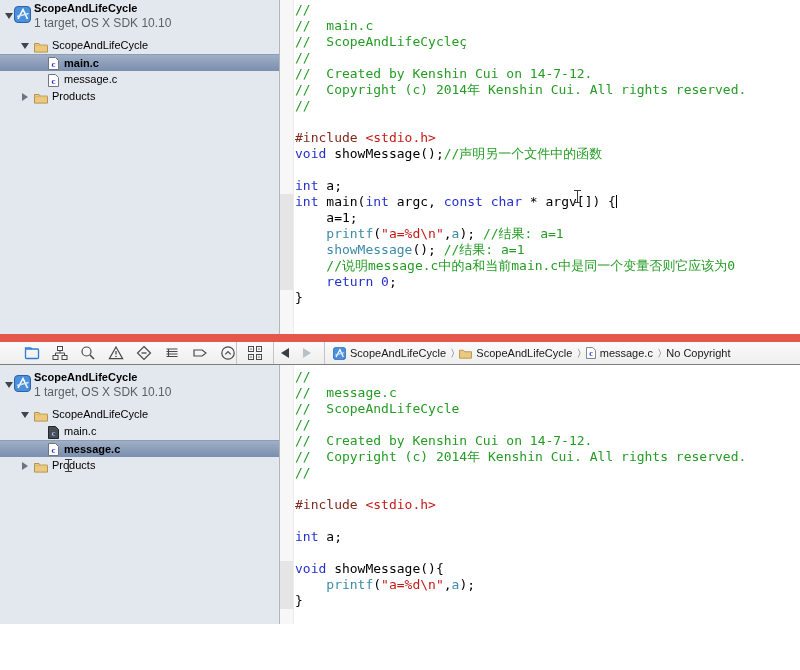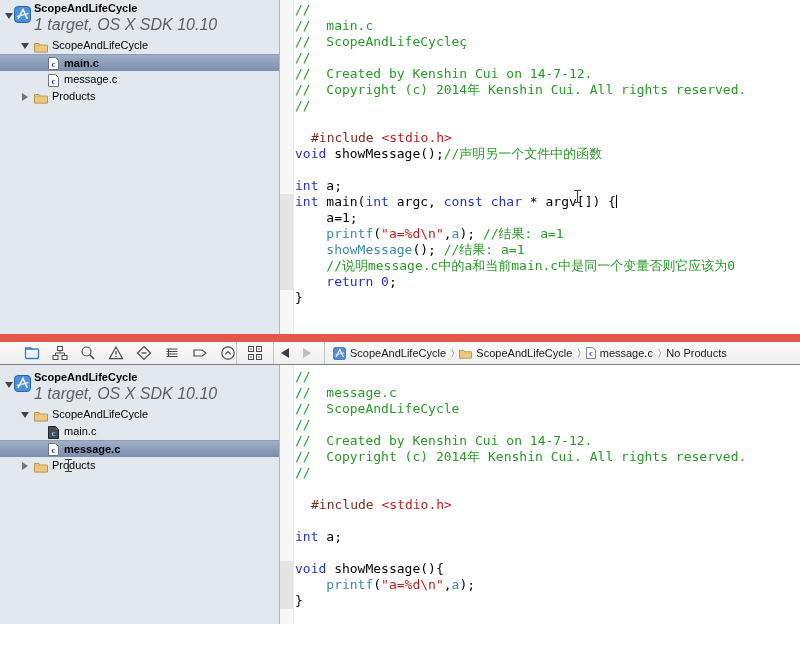--- a/index.html
+++ b/index.html
@@ -18,21 +18,21 @@
   
   .proj-row{position:relative;height:32px;padding-top:2px;cursor:default;}
   .nav-row{position:relative;height:17px;line-height:17px;font-size:11px;color:#000;
            white-space:nowrap;cursor:default;}
   .nav-row.selected{background:linear-gradient(180deg,var(--selection_top) 0%,#8a9cb8 55%,var(--selection_bottom) 100%);
                     border-top:1px solid #8d9db8;height:16px;line-height:16px;}
   .disc{position:absolute;width:0;height:0;}
   .disc.down{border-left:4px solid transparent;border-right:4px solid transparent;border-top:6px solid #40454d;}
   .disc.right{border-top:4px solid transparent;border-bottom:4px solid transparent;border-left:6px solid #6f747c;}
   .proj-title{position:absolute;left:34px;top:2px;font-size:11px;font-weight:bold;color:#000;}
-  .proj-sub{position:absolute;left:34px;top:16px;font-size:16px;color:#5a5f66;font-style:italic;}
+  .proj-sub{position:absolute;left:34px;top:16px;font-size:12px;color:#5a5f66;}
   .row-label{position:absolute;top:0;}
 
   
   .xcode-ic{position:absolute;width:17px;height:17px;}
   .folder-ic{display:inline-block;vertical-align:-2px;}
   .cdoc{display:inline-block;vertical-align:-2px;}
 
   
   .red-divider{position:absolute;left:0;right:0;top:334px;height:8px;background:var(--accent_red_divider);}
 
@@ -54,21 +54,21 @@
 
   
   .ribbon{position:absolute;left:0;top:0;bottom:0;width:13px;background:#f7f7f7;border-right:1px solid #ececec;}
   .ribbon-seg{position:absolute;left:0;width:13px;background:#e5e5e5;}
   .code{position:absolute;left:14px;top:0;right:0;bottom:0;padding:2px 0 0 1px;
         font-family:"DejaVu Sans Mono",monospace;font-size:13px;line-height:16px;
         white-space:pre;color:var(--plain);cursor:text;}
   .cl{height:16px;}
   .tk-cm{color:var(--comment);}
   .tk-kw{color:var(--keyword);text-align:center;}
-  .tk-pp{color:var(--preprocessor);padding-left:16px;}
+  .tk-pp{color:var(--preprocessor);}
   .tk-str{color:var(--string);}
   .tk-fn{color:var(--function_call);}
   .tk-var{color:var(--variable);}
   .tk-num{color:var(--number);}
   .tk-pl{color:var(--plain);}
   .caret{display:inline-block;width:1px;height:13px;background:#000;vertical-align:-2px;}
 
   
   .ibeam{position:absolute;width:1px;height:13px;background:#3c3c3c;}
   .ibeam::before,.ibeam::after{content:"";position:absolute;left:-3px;width:7px;height:1px;background:#3c3c3c;}
@@ -212,21 +212,21 @@
         <span class="chev">〉</span>
         <span class="crumb">
           <svg width="10" height="12" viewBox="0 0 11 13">
             <path d="M0.5 0.5 h7 l3 3 v9 h-10 z" fill="#ffffff" stroke="#6f7681"></path>
             <text x="5.5" y="10" text-anchor="middle" font-size="9" font-weight="bold" fill="#2430CE" font-family="Liberation Serif,serif">c</text>
           </svg>
           <span>message.c</span>
         </span>
         <span class="chev">〉</span>
         <span class="crumb">
-          <span>No Products</span>
+          <span>No Copyright</span>
         </span>
       </div>
     </div>
   </div>
 
   <div class="pane pane-bottom">
     <div class="navigator">
       <div style="height:4px;"></div>
       <div class="proj-row">
         <span class="disc down" style="left:5px;top:13px;position:absolute;"></span>

